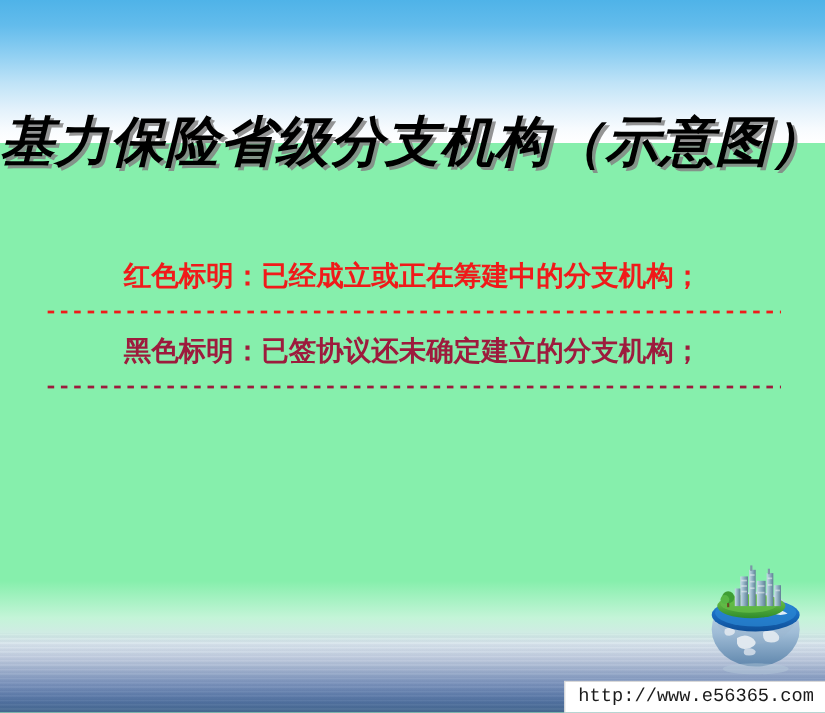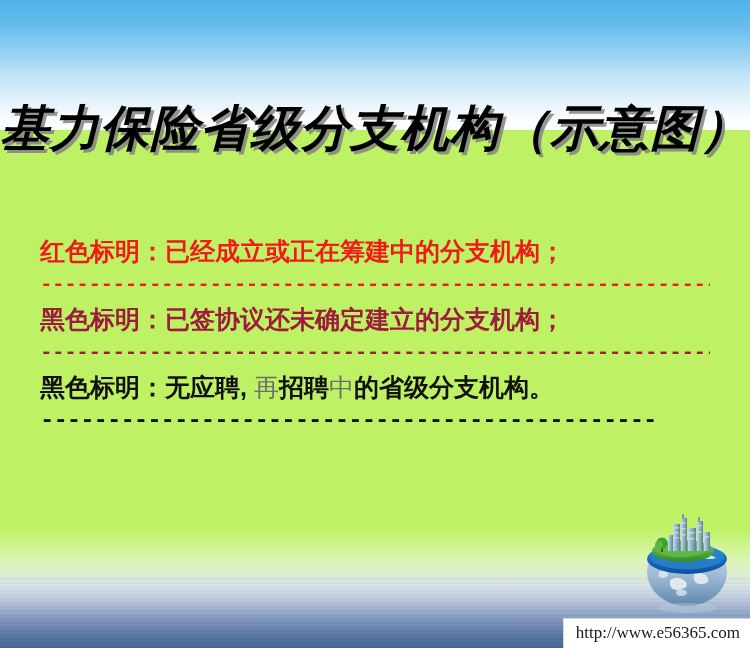--- a/index.html
+++ b/index.html
@@ -11,21 +11,21 @@
     height: 648px;
     overflow: hidden;
     font-family: "Liberation Sans", sans-serif;
     background: #ffffff;
   }
 
   #slide {
     position: relative;
     width: 750px;
     height: 648px;
-    background: #bef264;
+    background: #86efac;
     overflow: hidden;
   }
 
   
   .bg-sky {
     position: absolute;
     left: 0;
     top: 0;
     width: 750px;
     height: 130px;
@@ -87,20 +87,21 @@
     white-space: nowrap;
     text-shadow: 3px 3px 0 rgba(130,130,130,0.85);
   }
 
   
   .legend {
     position: absolute;
     left: 40px;
     top: 232px;
     width: 670px;
+    text-align: center;
   }
   .legend-row {
     margin-bottom: 0px;
   }
   .legend-text {
     font-family: "Liberation Sans", "DejaVu Sans", sans-serif;
     font-size: 25px;
     font-weight: bold;
     line-height: 38px;
     white-space: nowrap;
@@ -140,21 +141,21 @@
   }
   .logo svg { display: block; }
 
   
   .watermark {
     position: absolute;
     right: 0px;
     bottom: 0px;
     background: #ffffff;
     padding: 4px 10px 5px 12px;
-    font-family: Liberation Serif, serif;
+    font-family: Liberation Mono, monospace;
     font-size: 17px;
     color: #1a1a1a;
     letter-spacing: 0px;
     white-space: nowrap;
     border-left: 1px solid #d8d8d8;
     border-top: 1px solid #d8d8d8;
   }
 </style>
 </head>
 <body>
@@ -172,24 +173,20 @@
     <div class="legend-row row-red">
       <div class="legend-text">红色标明：已经成立或正在筹建中的分支机构；</div>
       <div class="legend-rule">-------------------------------------------------------------</div>
     </div>
 
     <div class="legend-row row-purple">
       <div class="legend-text">黑色标明：已签协议还未确定建立的分支机构；</div>
       <div class="legend-rule">-------------------------------------------------------------</div>
     </div>
 
-    <div class="legend-row row-black">
-      <div class="legend-text"><span>黑色标明：无应聘, </span><span class="thin">再</span><span>招聘</span><span class="thin">中</span><span>的省级分支机构。</span></div>
-      <div class="legend-rule">----------------------------------------------</div>
-    </div>
 
   </div>
 
   <div class="logo">
     <svg width="110" height="104" viewBox="0 0 110 104" xmlns="http://www.w3.org/2000/svg">
       <defs>
         <linearGradient id="gSphere" x1="0" y1="0" x2="0" y2="1">
           <stop offset="0%" stop-color="#2f8fd8"></stop>
           <stop offset="45%" stop-color="#1b6fc4"></stop>
           <stop offset="100%" stop-color="#0e4e96"></stop>

